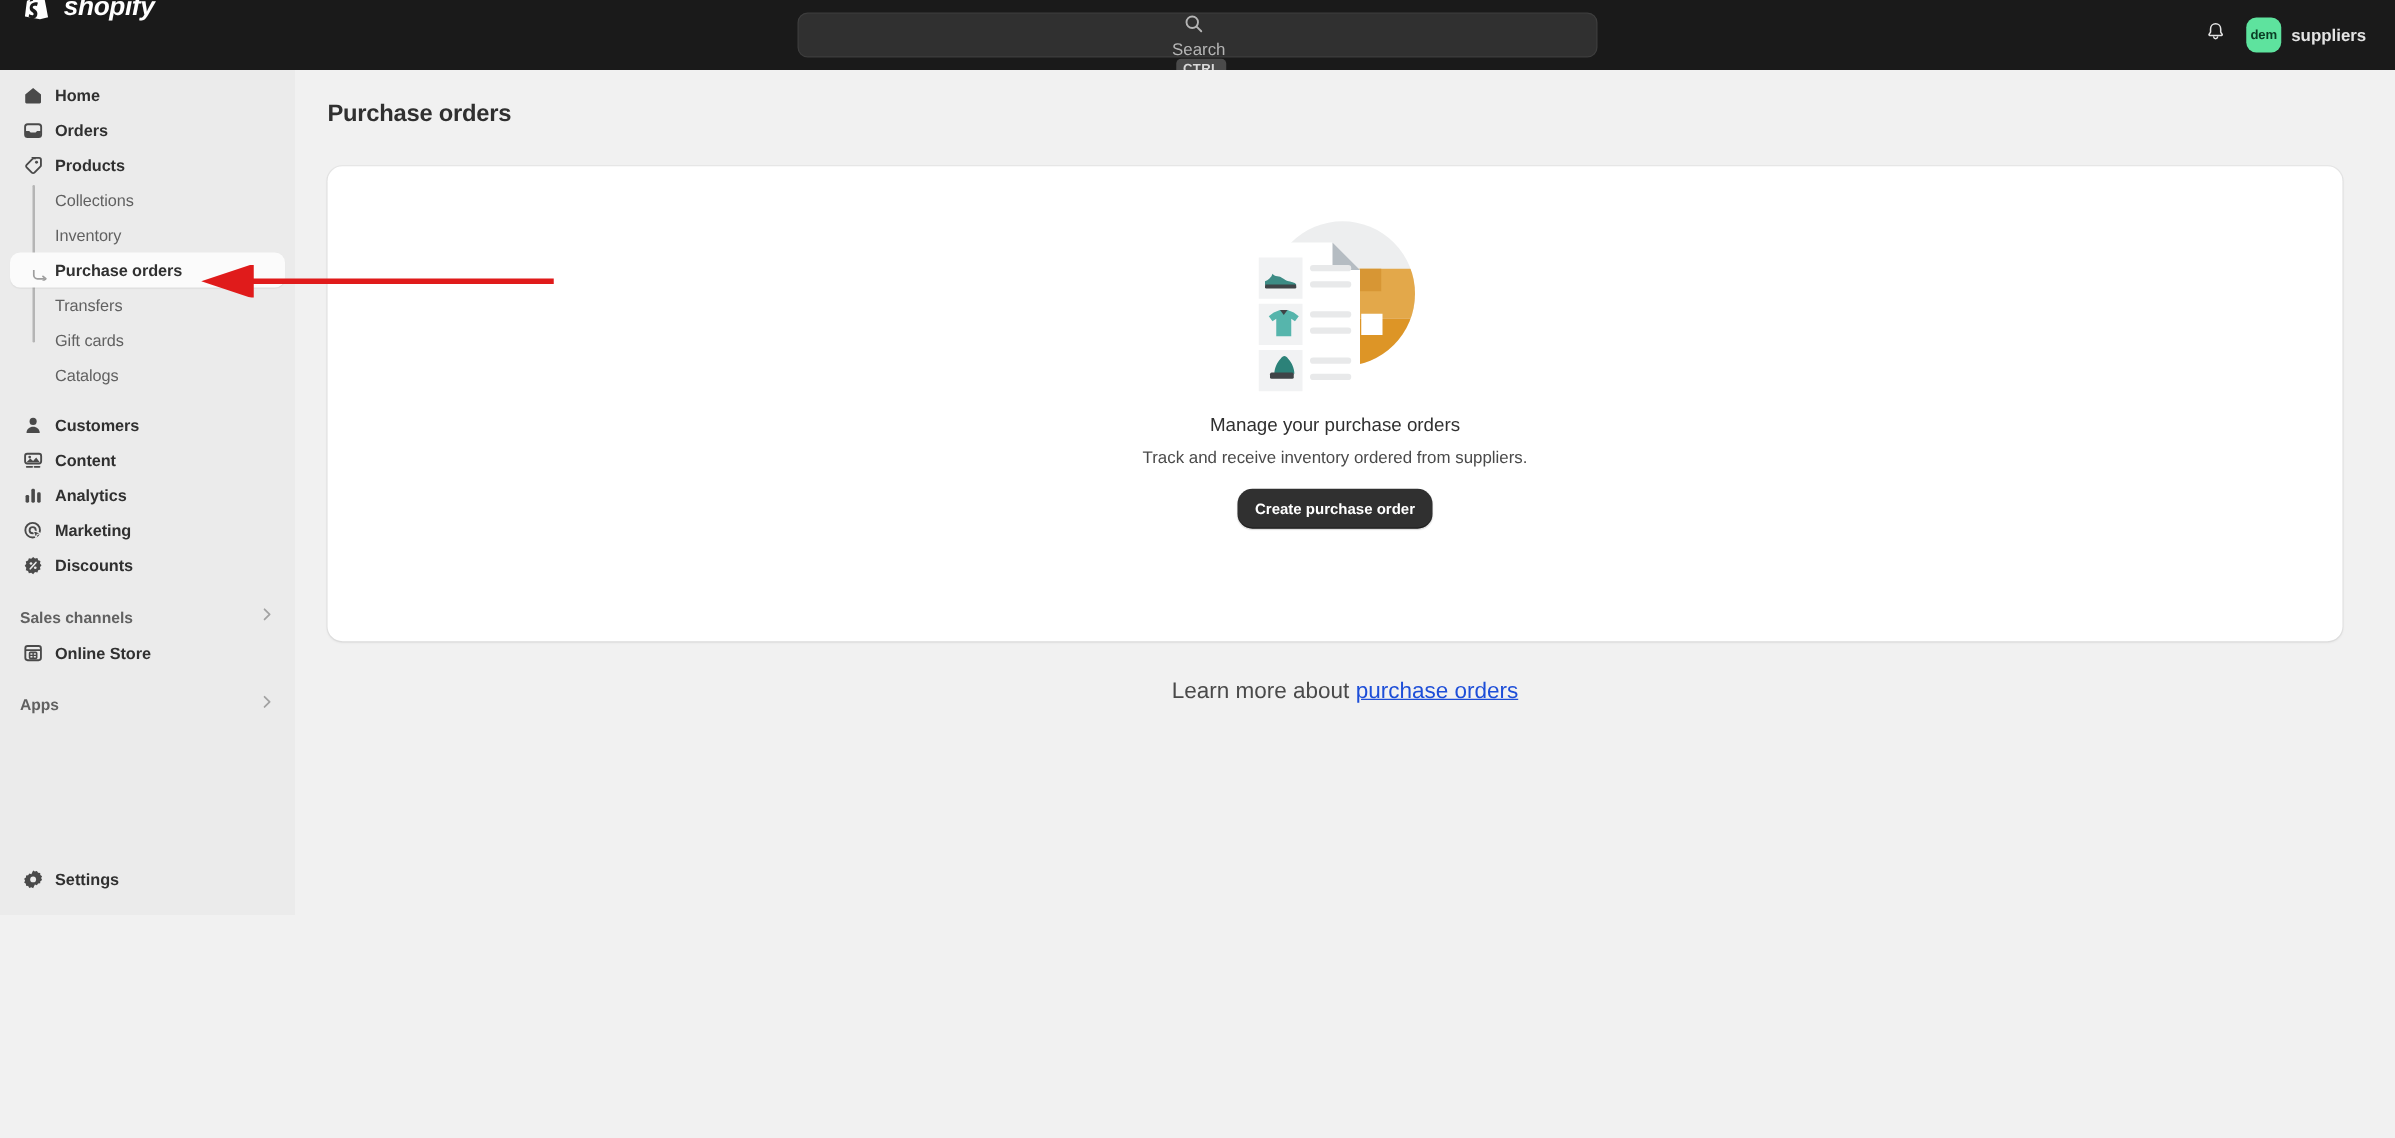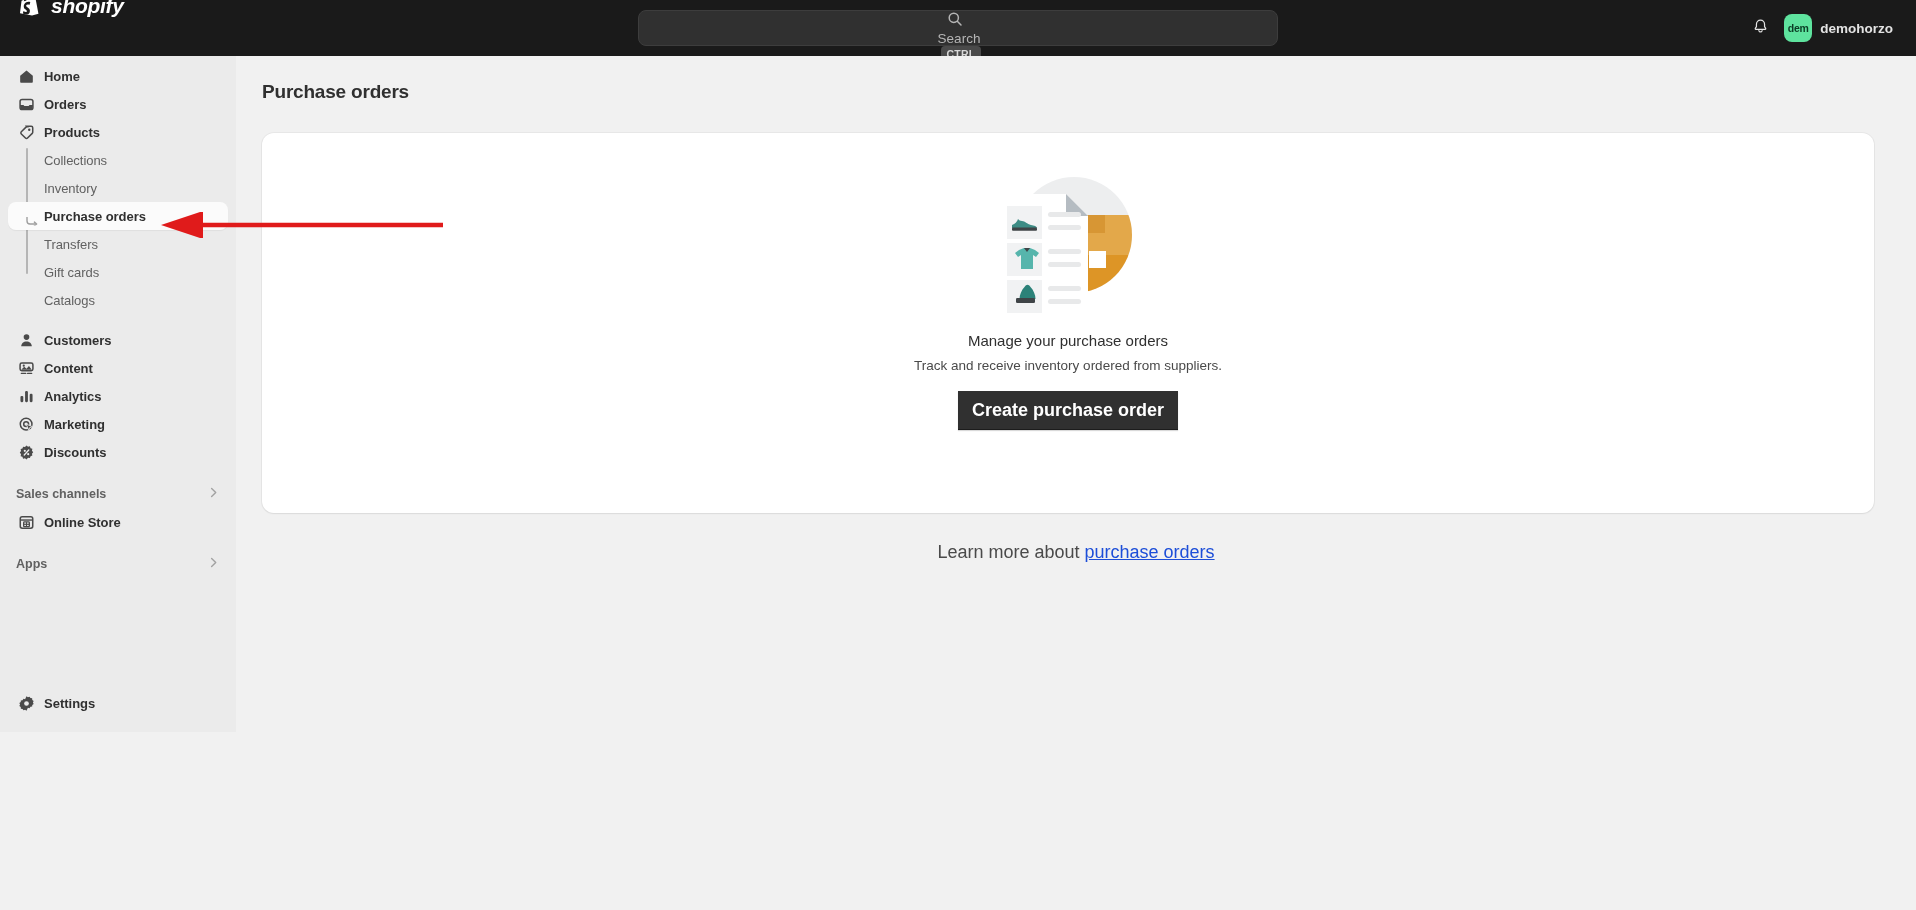--- a/index.html
+++ b/index.html
@@ -247,24 +247,24 @@
   }
   .es-sub {
     margin-top: 9px;
     font-size: 13.5px;
     color: #4a4a4a;
   }
   .es-btn {
     margin-top: 18px;
     background: #303030;
     color: #ffffff;
-    font-size: 18px;
+    font-size: 12px;
     font-weight: bold;
     border: none;
-    border-radius: 0;
+    border-radius: 12px;
     padding: 9px 14px;
     cursor: pointer;
     box-shadow: inset 0 -1px 0 rgba(0,0,0,0.4), 0 1px 1px rgba(0,0,0,0.15);
     font-family: "Liberation Sans", sans-serif;
   }
 
   .learn-more {
     position: absolute;
     left: 0; width: 1680px;
     top: 486px;
@@ -322,21 +322,21 @@
     <div class="bell-btn">
       <span>
         <svg width="17" height="17" viewBox="0 0 18 18" aria-hidden="true">
           <path d="M9 2.2c-2.5 0-4.3 2-4.3 4.4v2.6L3.5 11c-.3.4 0 1 .5 1h10c.5 0 .8-.6.5-1l-1.2-1.8V6.6C13.3 4.2 11.5 2.2 9 2.2z" fill="none" stroke="#e3e3e3" stroke-width="1.3" stroke-linejoin="round"></path>
           <path d="M7.3 13.3c.2.9 1 1.5 1.7 1.5s1.5-.6 1.7-1.5" fill="none" stroke="#e3e3e3" stroke-width="1.3" stroke-linecap="round"></path>
         </svg>
       </span>
     </div>
     <div class="user-chip">
       <div class="avatar">dem</div>
-      <span class="user-name">demohorzo</span>
+      <span class="user-name">suppliers</span>
     </div>
   </div>
 </div>
 
 <div class="sidebar">
   <div class="nav-scroll">
 
     <div class="nav-item">
       <span class="ico">
         <svg width="17" height="17" viewBox="0 0 18 18" aria-hidden="true">

